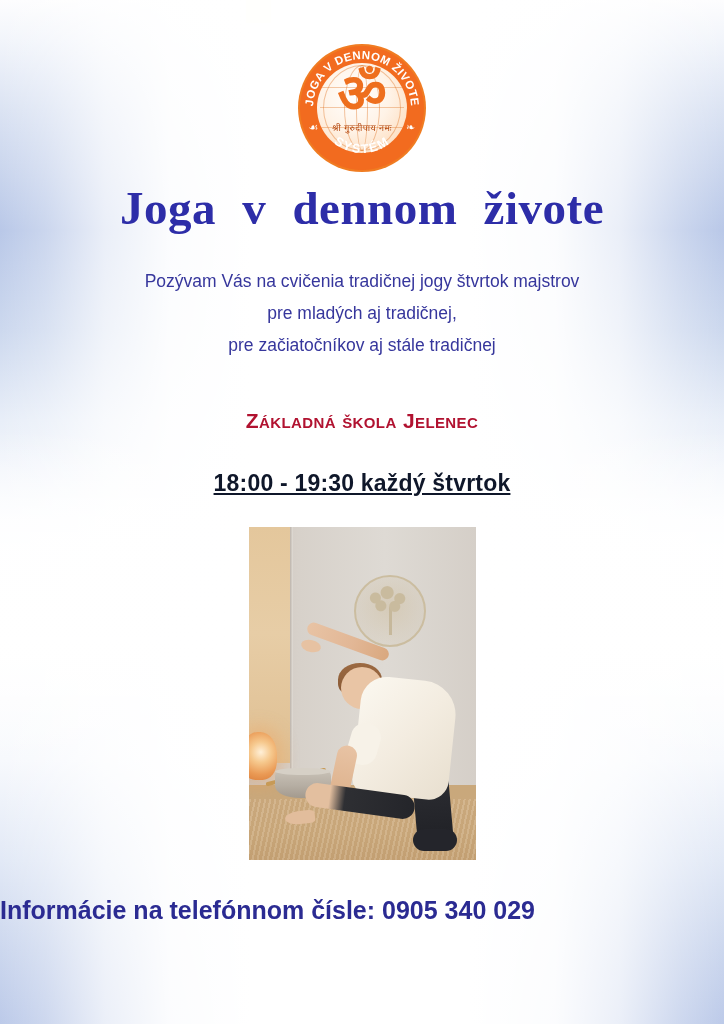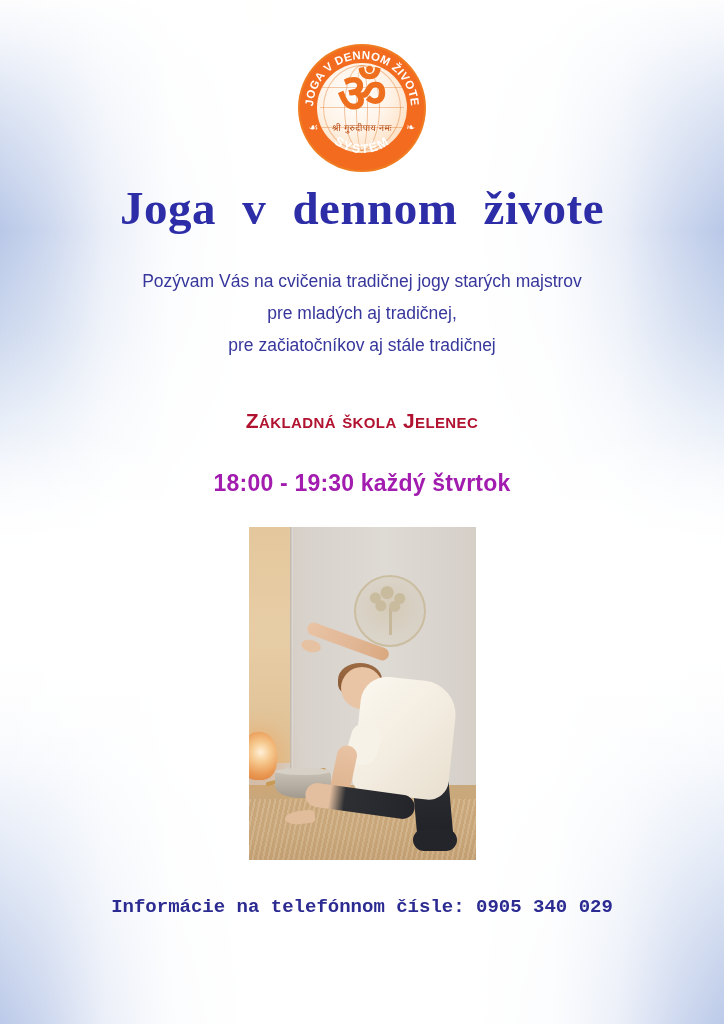--- a/index.html
+++ b/index.html
@@ -193,25 +193,26 @@
     font-size: 21px;
     font-variant: small-caps;
     letter-spacing: 0.4px;
     font-family: "Liberation Sans", sans-serif;
   }
 
   
   #time {
     left: 0; right: 0; top: 470px;
     text-align: center;
-    color: #a21caf;
+    color: #0f172a;
     font-weight: bold;
     font-size: 23px;
     letter-spacing: 0.2px;
     font-family: "Liberation Sans", sans-serif;
+    text-decoration: underline;
   }
 
   
   #photo {
     left: 249px; top: 527px;
     width: 227px; height: 333px;
     overflow: hidden;
     background: #d9d2ca;
   }
   .ph { position: absolute; }
@@ -363,25 +364,25 @@
   .fig-knee {
     left: 164px; top: 302px;
     width: 44px; height: 22px;
     border-radius: 12px;
     background: #24252b;
   }
 
   
   #contact {
     left: 0; right: 0; top: 896px;
-    text-align: center;
+    text-align: left;
     color: #2b2b92;
     font-weight: bold;
-    font-size: 19px;
-    font-family: Liberation Mono, monospace;
+    font-size: 25px;
+    font-family: Liberation Sans, sans-serif;
   }
   #weburl {
     left: 0; right: 0; top: 929px;
     text-align: center;
   }
   #weburl a {
     color: #3a3ab0;
     font-size: 15.5px;
     text-decoration: underline;
     font-family: "Liberation Sans", sans-serif;
@@ -420,21 +421,21 @@
         </text>
       </svg>
       <span class="logo-dot l">☙</span>
       <span class="logo-dot r">❧</span>
     </div>
   </div>
 
   <div class="layer" id="title">Joga  v  dennom  živote</div>
 
   <div class="layer" id="invite">
-    <div>Pozývam Vás na cvičenia tradičnej jogy starých majstrov</div>
+    <div>Pozývam Vás na cvičenia tradičnej jogy štvrtok majstrov</div>
     <div>pre mladých aj tradičnej,</div>
     <div>pre začiatočníkov aj stále tradičnej</div>
   </div>
 
   <div class="layer" id="school">Základná škola Jelenec</div>
 
   <div class="layer" id="time">18:00 - 19:30 každý štvrtok</div>
 
   <div class="layer" id="photo">
     <div class="ph ph-wall"></div>

